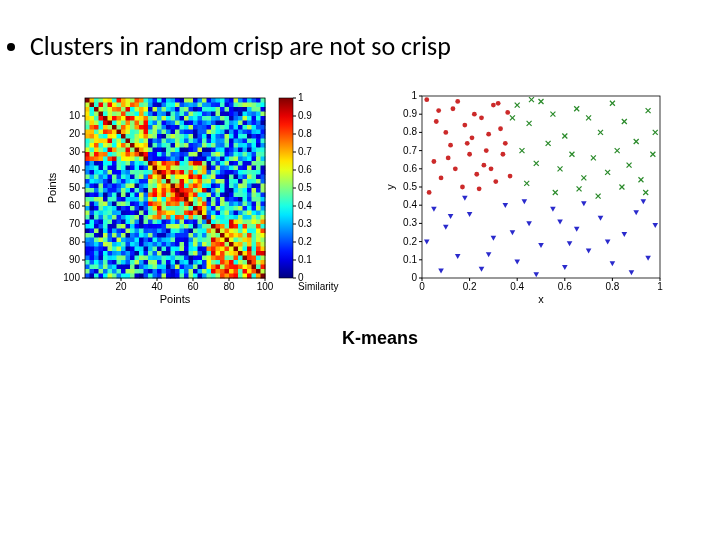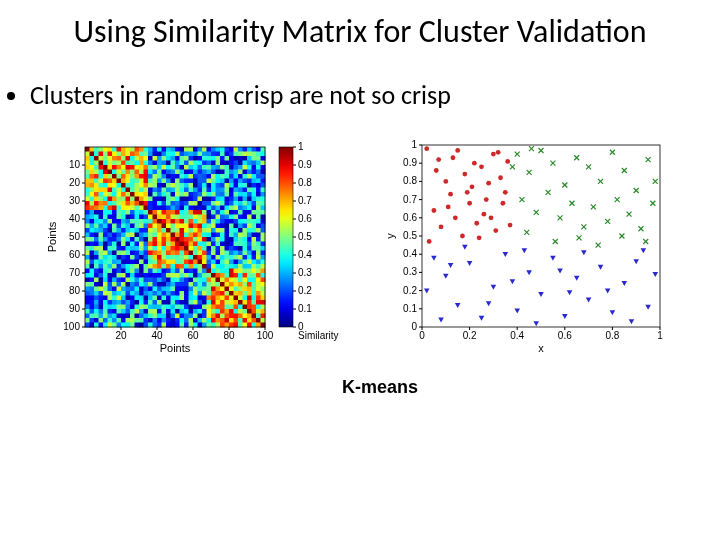--- a/index.html
+++ b/index.html
@@ -10,21 +10,20 @@
   .charts{display:flex;flex-direction:row;align-items:flex-start;padding-left:40px;}
   .panel{position:relative;}
   .axis-label{font-size:11px;fill:#000;font-family:Arial,sans-serif;}
   .tick{font-size:10px;fill:#000;font-family:Arial,sans-serif;}
   .caption{font-size:18px;font-weight:bold;text-align:center;padding-top:16px;font-family:Arial,sans-serif;margin-left:40px;}
 </style>
 </head>
 <body>
 <div class="slide">
 
-<div class="title">Using Similarity Matrix for Cluster Validation</div>
 
 <ul class="bullets">
   <li>Clusters in random crisp are not so crisp</li>
 </ul>
 
 <div class="charts">
 
   <div class="panel">
     <svg id="heatmap-svg" width="310" height="220">
           <rect x="45" y="10" width="5" height="5" fill="rgb(128,0,0)"></rect>

